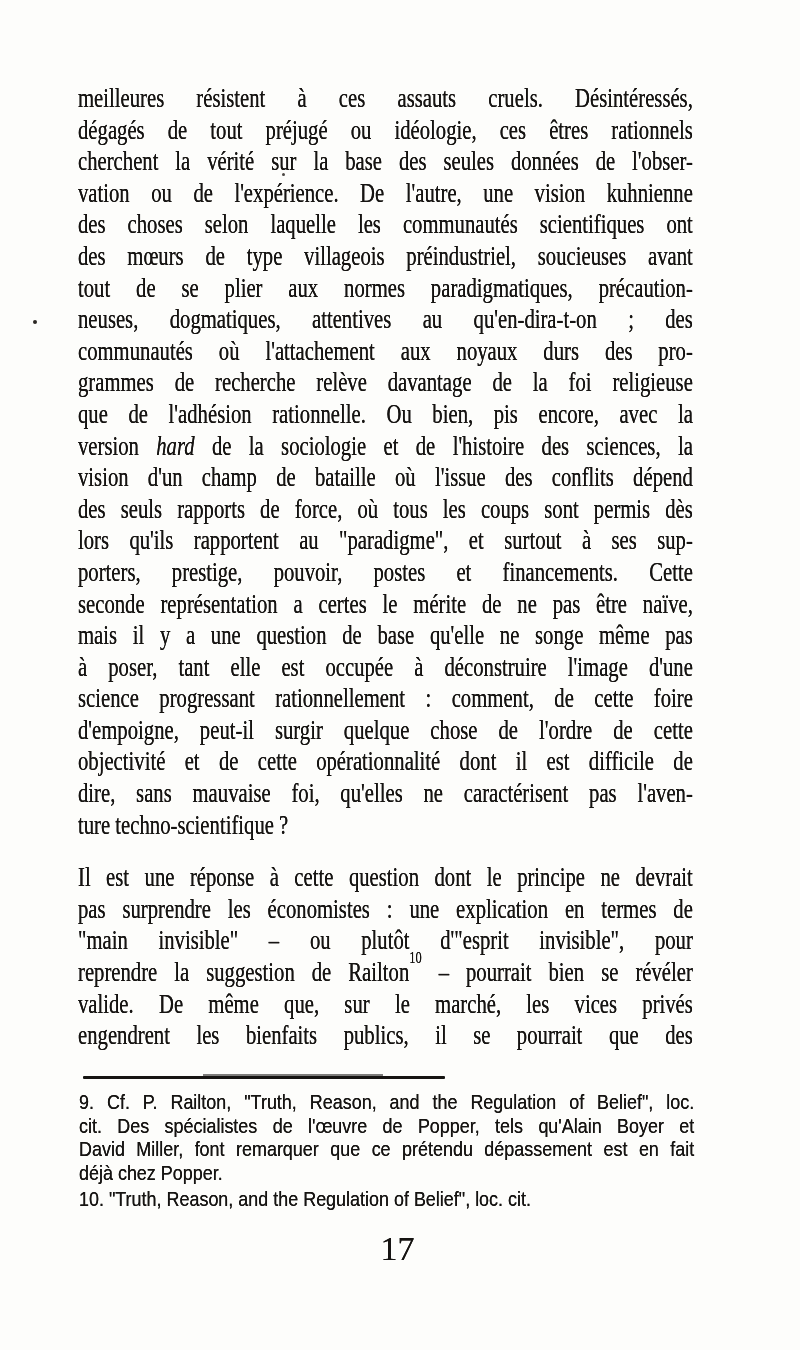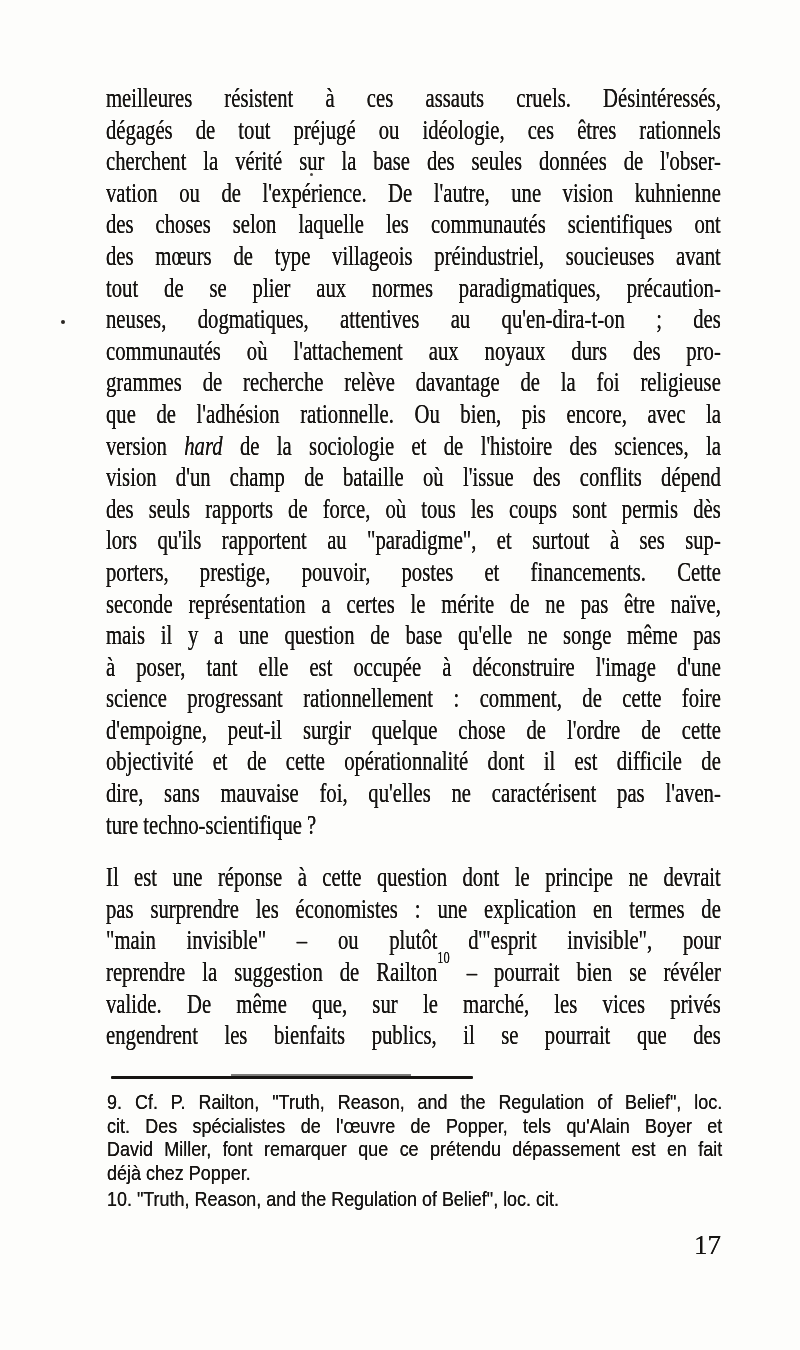--- a/index.html
+++ b/index.html
@@ -7,21 +7,21 @@
     --ink: #161412;
   }
   * { margin: 0; padding: 0; box-sizing: border-box; }
   html, body { width: 800px; height: 1350px; }
   body {
     background: var(--bg);
     position: relative;
     overflow: hidden;
     font-family: "Liberation Serif", serif;
   }
-  .page { position: absolute; inset: 0; margin-left: 28px; }
+  .page { position: absolute; inset: 0; }
 
   
   .bodytext {
     position: absolute;
     left: 78px;
     top: 82px;
     width: 832px;
     transform: scaleX(0.739);
     transform-origin: 0 0;
     font-family: "Liberation Serif", serif;
@@ -80,23 +80,23 @@
   }
   .note + .note { margin-top: 3px; }
 
   
   .pageno {
     position: absolute;
     left: 78px;
     top: 1230px;
     width: 615px;
     padding-left: 24px;
-    text-align: right;
+    text-align: center;
     font-family: "Liberation Serif", serif;
-    font-size: 27px;
+    font-size: 34px;
     color: var(--ink);
     text-shadow: 0 0 0.6px currentColor;
   }
 
   
   .speck {
     position: absolute;
     background: #2a2622;
     border-radius: 50%;
   }

